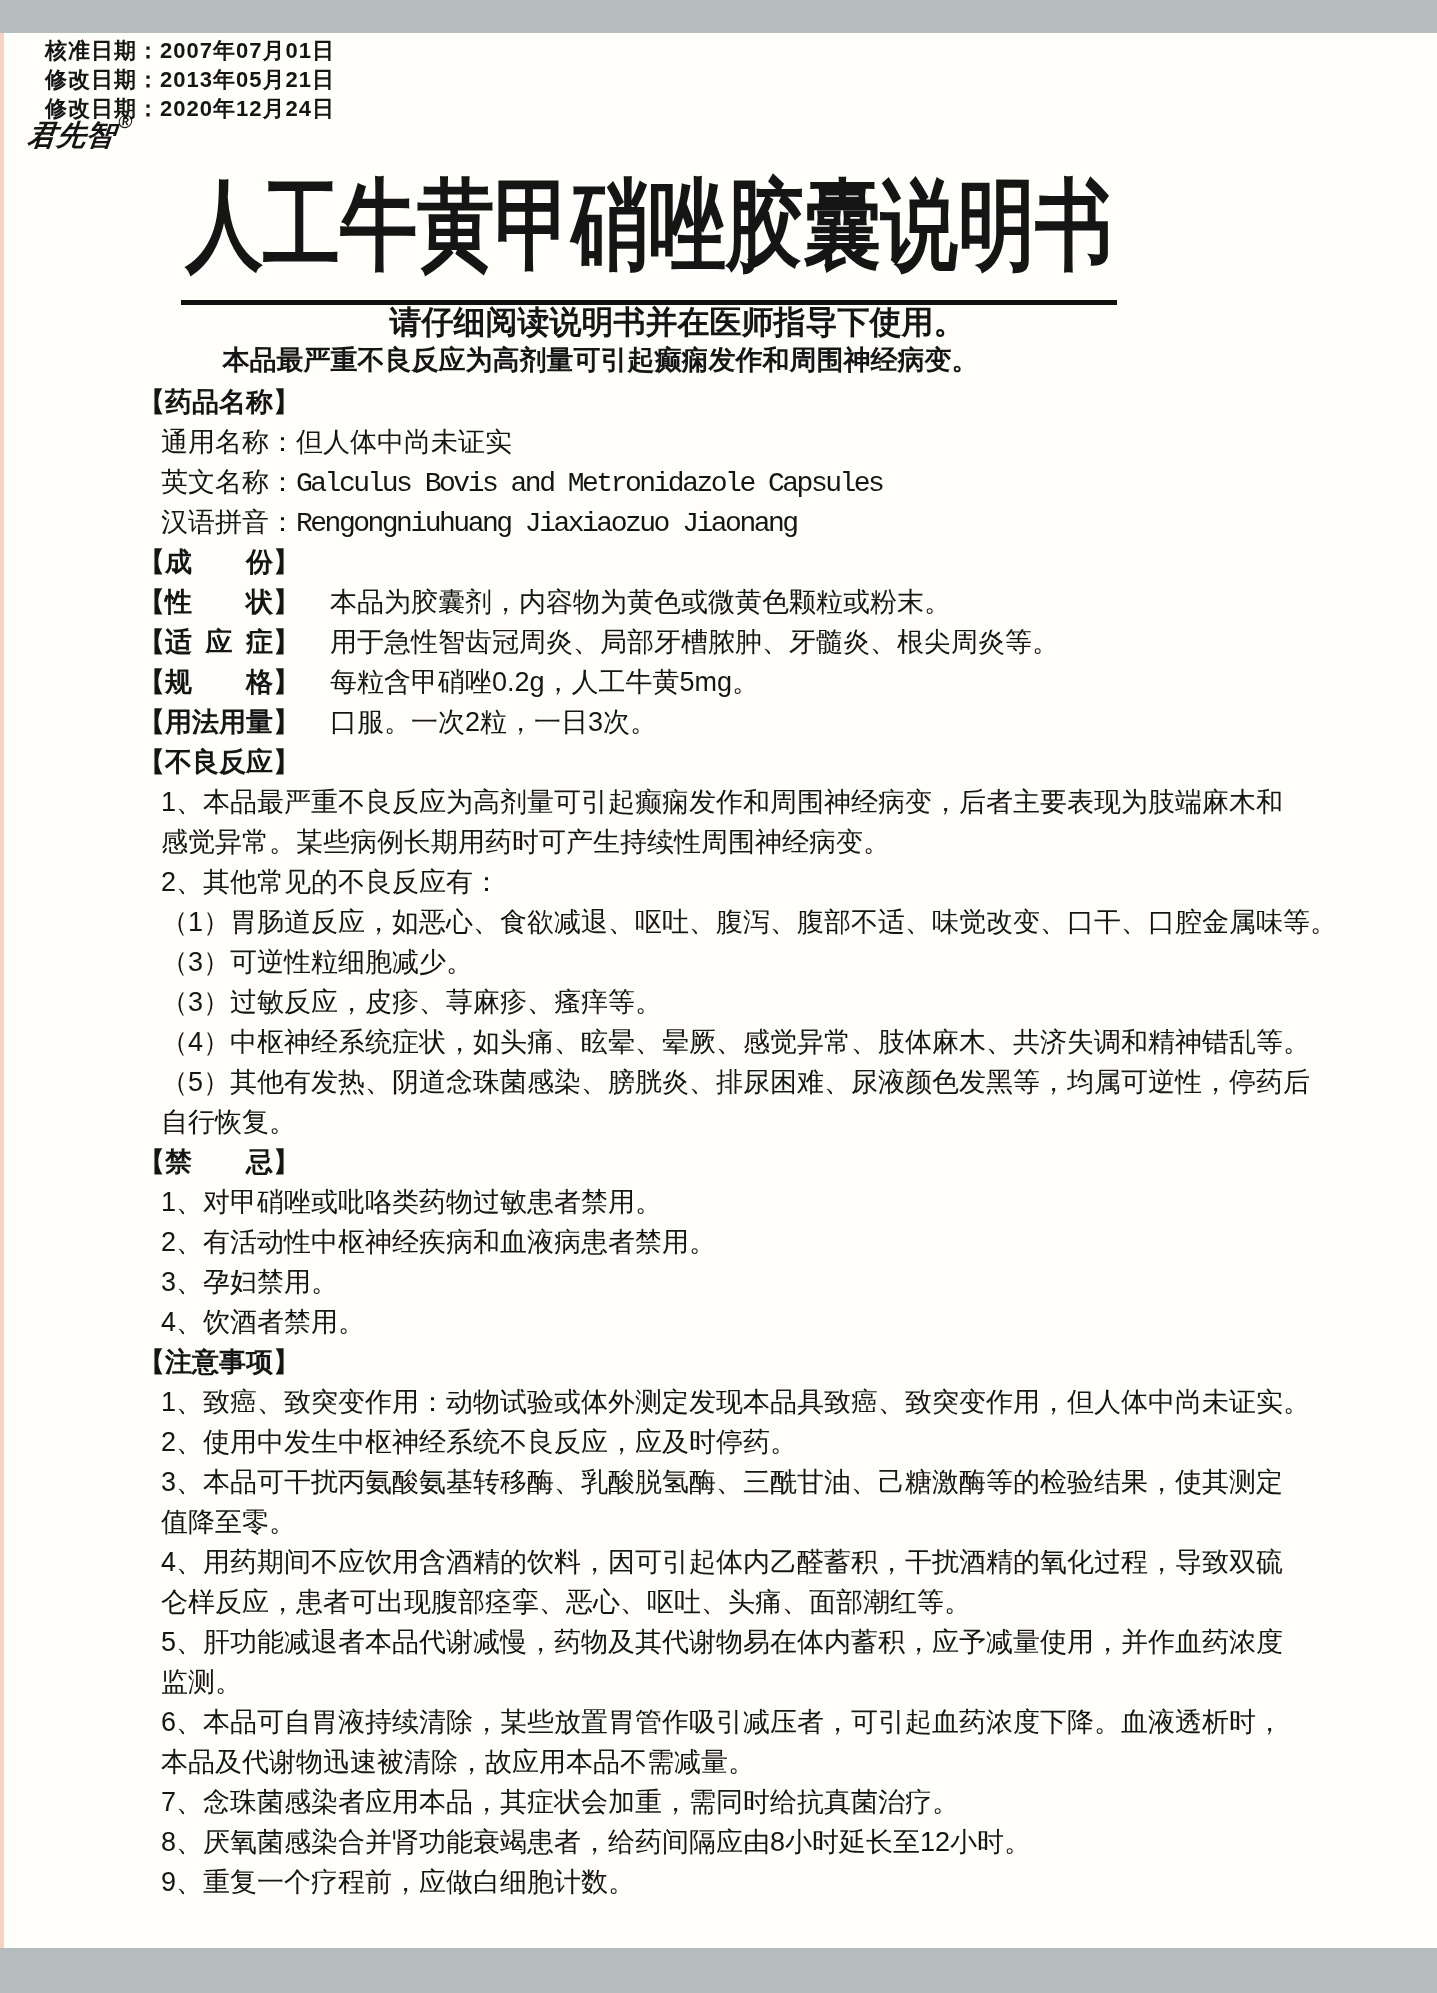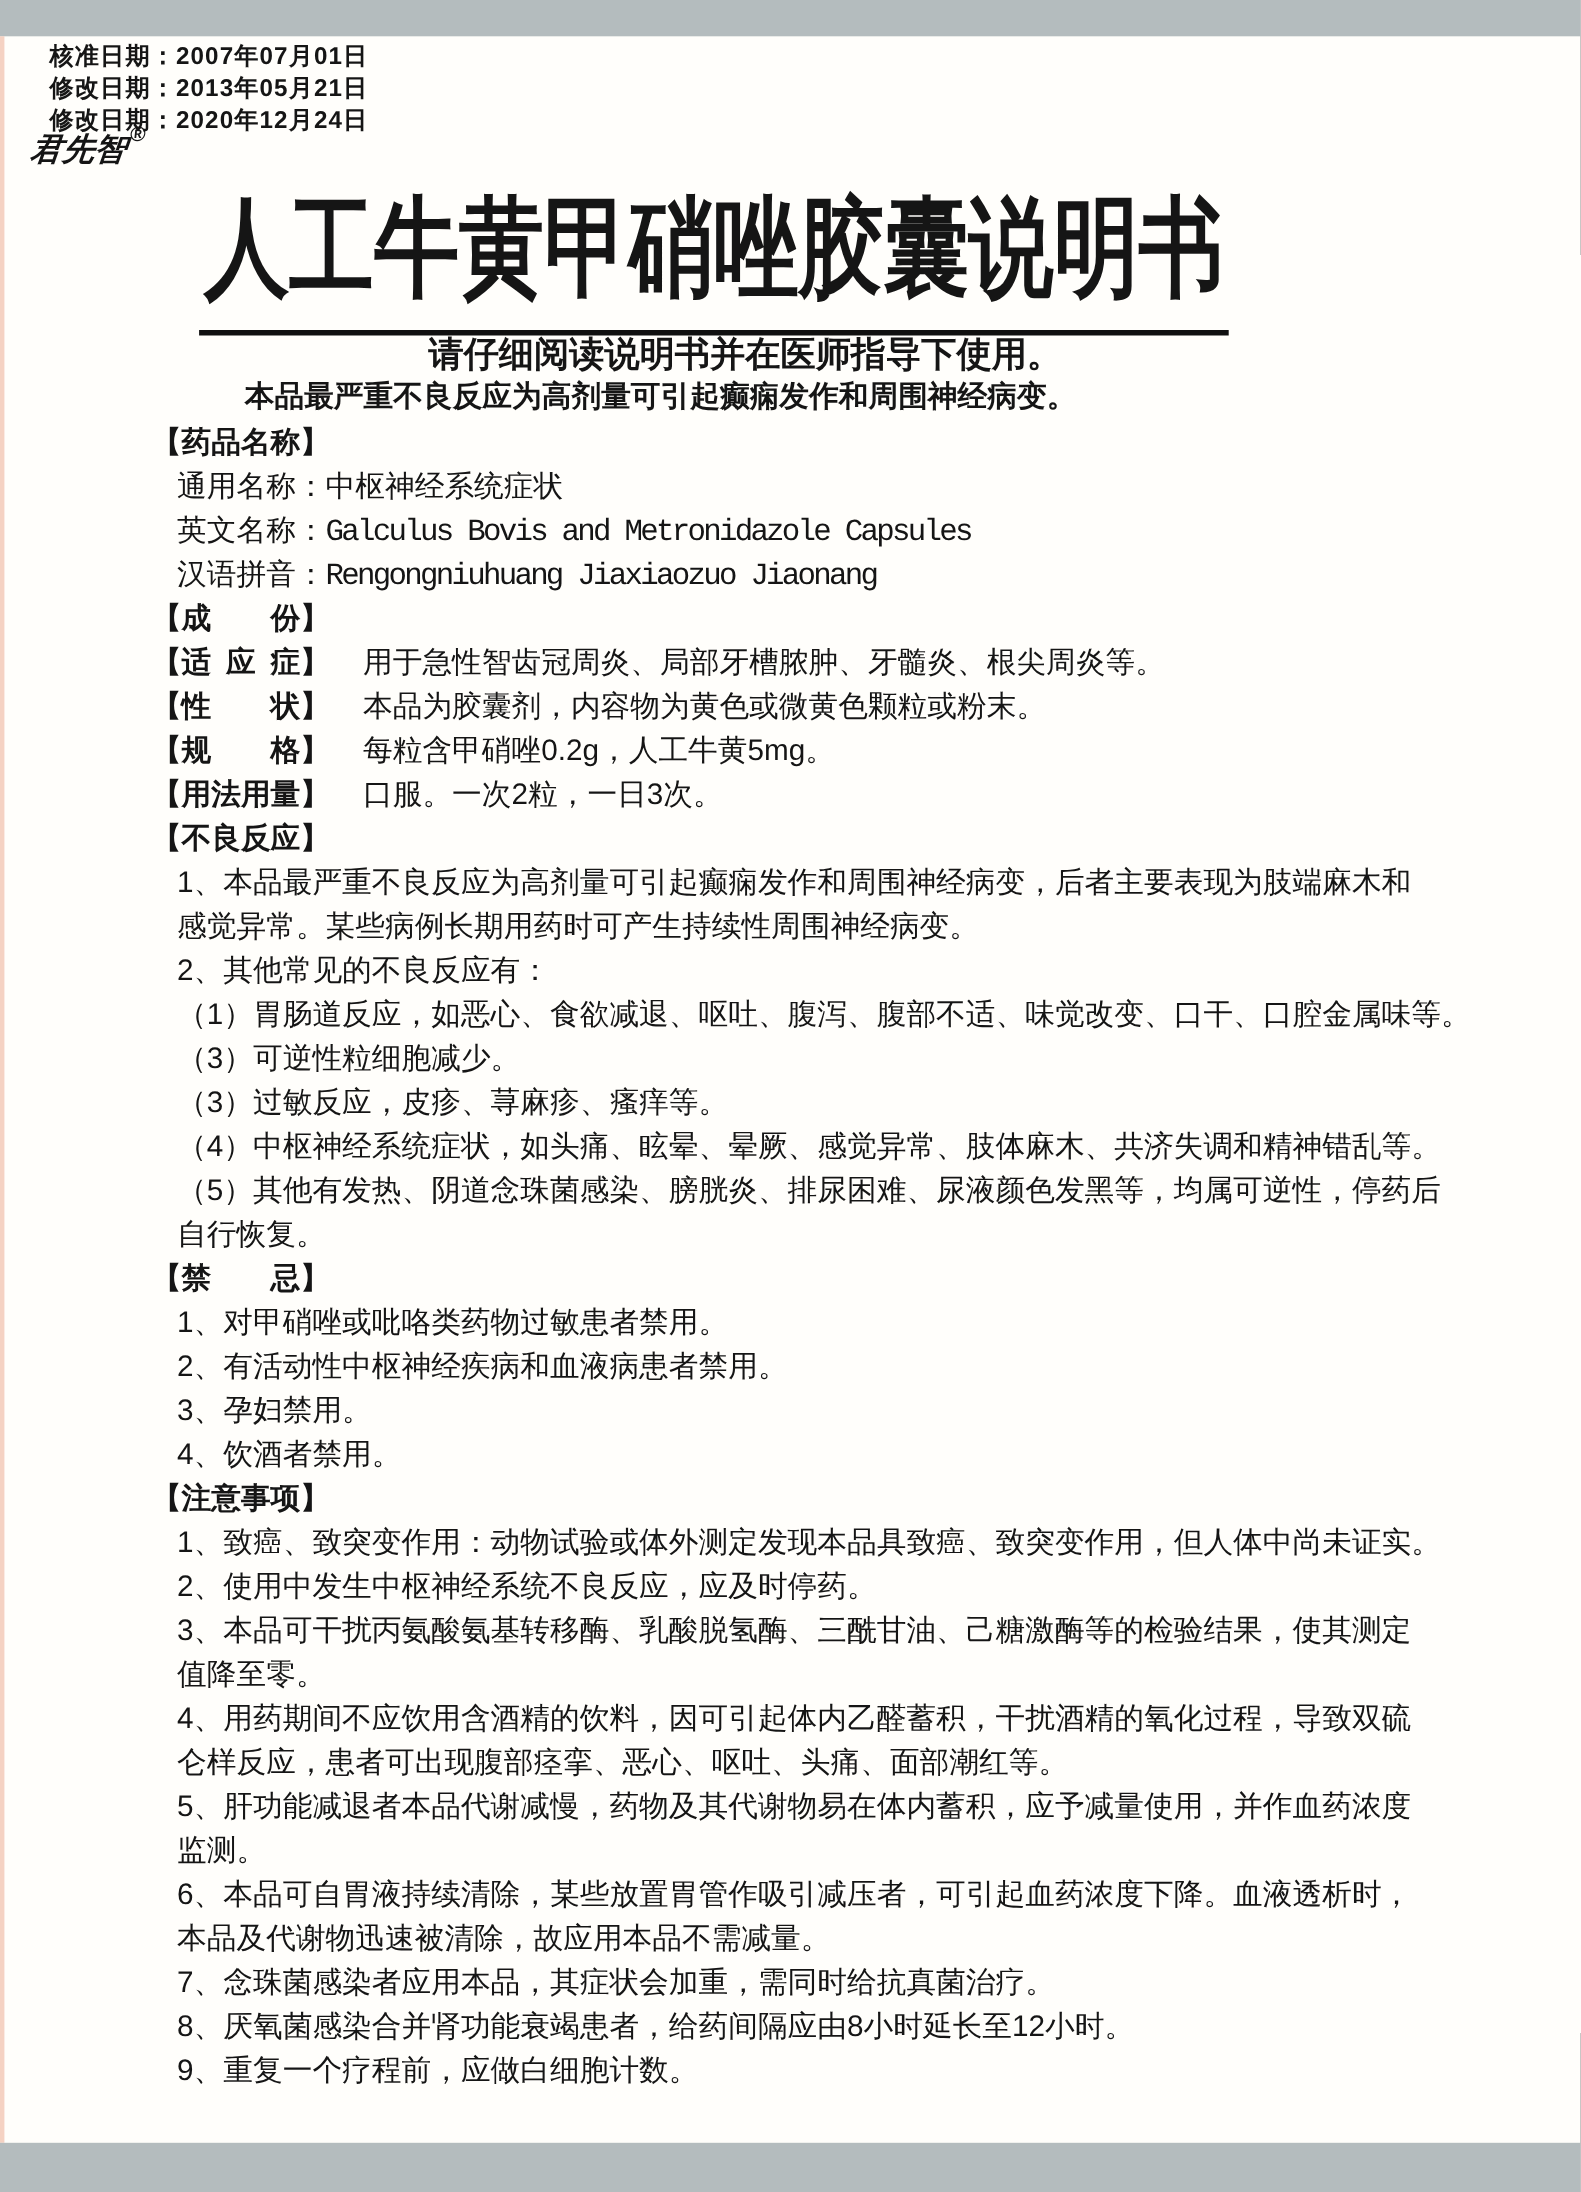--- a/index.html
+++ b/index.html
@@ -58,26 +58,26 @@
 
   <div class="title-row">
     <span class="title-text">人工牛黄甲硝唑胶囊说明书</span>
   </div>
 
   <div class="subtitle s1">请仔细阅读说明书并在医师指导下使用。</div>
   <div class="subtitle s2">本品最严重不良反应为高剂量可引起癫痫发作和周围神经病变。</div>
 
   <div class="doc-body">
       <div class="row heading">【药品名称】</div>
-      <div class="row text">通用名称：中枢神经系统症状</div>
+      <div class="row text">通用名称：但人体中尚未证实</div>
       <div class="row text">英文名称：<span class="mono">Galculus Bovis and Metronidazole Capsules</span></div>
       <div class="row text">汉语拼音：<span class="mono">Rengongniuhuang Jiaxiaozuo Jiaonang</span></div>
       <div class="row labeled"><span class="row-label">【成　　份】</span></div>
+      <div class="row labeled"><span class="row-label">【性　　状】</span><span class="row-text">本品为胶囊剂，内容物为黄色或微黄色颗粒或粉末。</span></div>
       <div class="row labeled"><span class="row-label">【适 应 症】</span><span class="row-text">用于急性智齿冠周炎、局部牙槽脓肿、牙髓炎、根尖周炎等。</span></div>
-      <div class="row labeled"><span class="row-label">【性　　状】</span><span class="row-text">本品为胶囊剂，内容物为黄色或微黄色颗粒或粉末。</span></div>
       <div class="row labeled"><span class="row-label">【规　　格】</span><span class="row-text">每粒含甲硝唑0.2g，人工牛黄5mg。</span></div>
       <div class="row labeled"><span class="row-label">【用法用量】</span><span class="row-text">口服。一次2粒，一日3次。</span></div>
       <div class="row heading">【不良反应】</div>
       <div class="row text">1、本品最严重不良反应为高剂量可引起癫痫发作和周围神经病变，后者主要表现为肢端麻木和</div>
       <div class="row text">感觉异常。某些病例长期用药时可产生持续性周围神经病变。</div>
       <div class="row text">2、其他常见的不良反应有：</div>
       <div class="row text">（1）胃肠道反应，如恶心、食欲减退、呕吐、腹泻、腹部不适、味觉改变、口干、口腔金属味等。</div>
       <div class="row text">（3）可逆性粒细胞减少。</div>
       <div class="row text">（3）过敏反应，皮疹、荨麻疹、瘙痒等。</div>
       <div class="row text">（4）中枢神经系统症状，如头痛、眩晕、晕厥、感觉异常、肢体麻木、共济失调和精神错乱等。</div>

